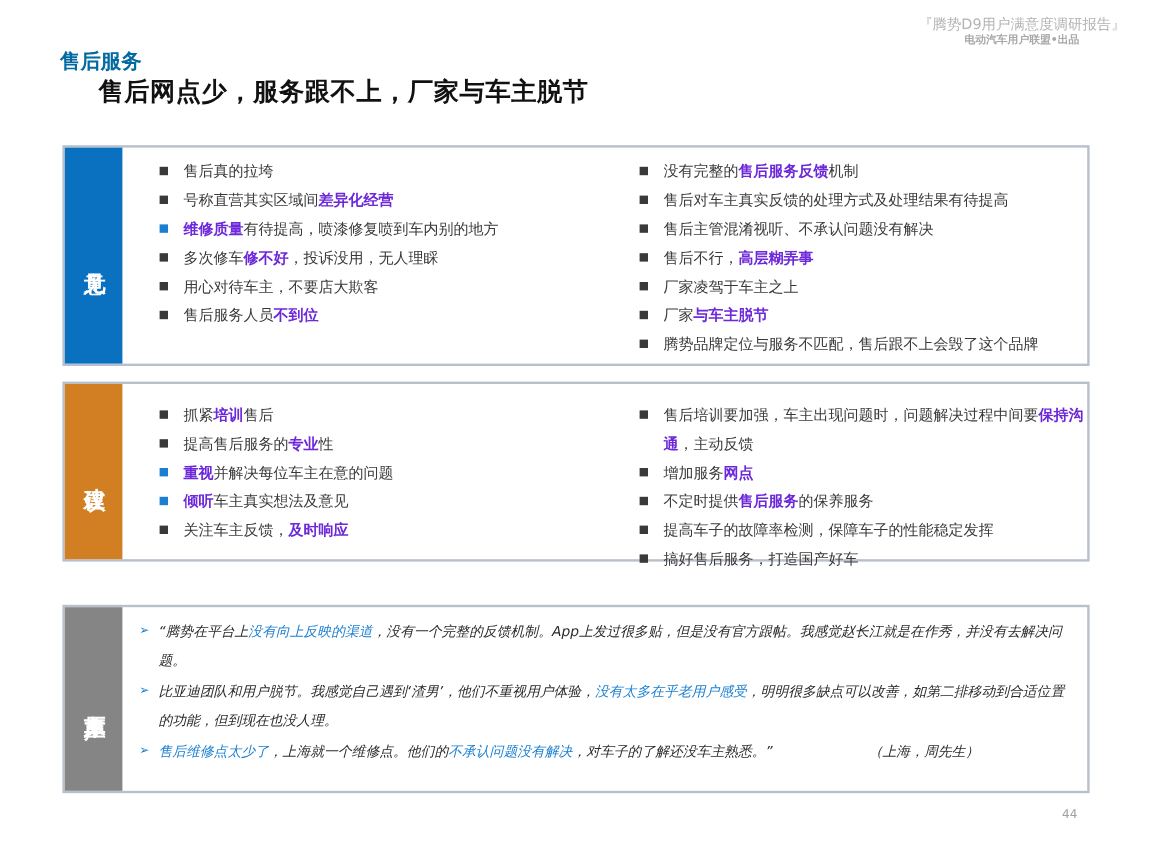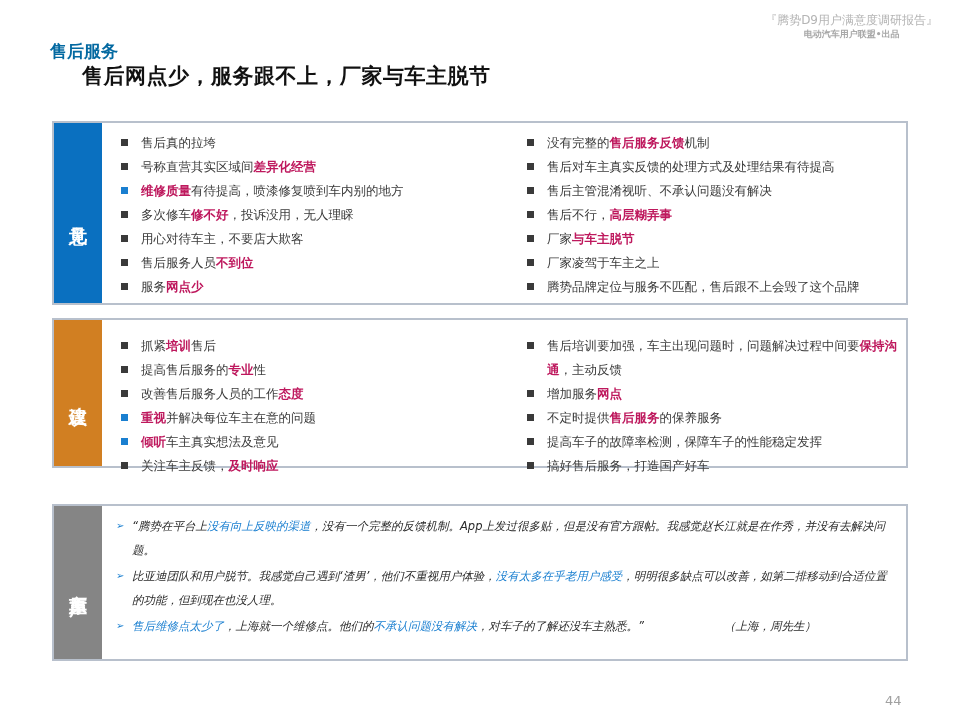--- a/index.html
+++ b/index.html
@@ -11,38 +11,38 @@
   .page-title { position: absolute; left: 50px; top: 62px; font-size: 21px; font-weight: bold; color: #111; letter-spacing: 0.5px; margin-left: 32px; }
   .panel { position: absolute; left: 52px; width: 856px; border: 2px solid #b8c0cc; background: #fff; }
   .panel .side { position: absolute; left: 0; top: 0; bottom: 0; width: 48px; display: flex; align-items: center; justify-content: center; }
   .panel .side span { color: #fff; font-weight: bold; font-size: 18px; writing-mode: vertical-rl; text-orientation: upright; letter-spacing: 1px; line-height: 20px; }
   .p1 { top: 121px; height: 184px; }
   .p1 .side { background: #0a70c0; }
   .p2 { top: 318px; height: 150px; }
   .p2 .side { background: #d17f22; }
   .p3 { top: 504px; height: 157px; }
   .p3 .side { background: #858585; }
-  .cols { position: absolute; left: 48px; right: 0; top: 0; bottom: 0; display: flex; }
+  .cols { position: absolute; left: 48px; right: 0; top: 0; bottom: 0; display: flex; padding-left: 12px; }
   .col { flex: 1; }
   .col.left { padding-left: 17px; }
   .col.right { padding-left: 25px; }
   ul.bul { list-style: none; }
   ul.bul li { position: relative; padding-left: 22px; font-size: 12.5px; line-height: 24px; color: #3a3a3a; }
   ul.bul li .sq { position: absolute; left: 2px; top: 8px; width: 7px; height: 7px; background: #3a3a3a; }
   ul.bul li .sq.blue { background: #1a7fd0; }
-  .hl { color: #be185d; font-weight: bold; }
+  .hl { color: #6d28d9; font-weight: bold; }
   .p1 .col ul { margin-top: 8px; }
   .p2 .col.left ul { margin-top: 14px; }
   .p2 .col.right ul { margin-top: 14px; }
   .quotes { position: absolute; left: 48px; right: 0; top: 0; bottom: 0; padding: 8px 12px 0 14px; }
   .quote { position: relative; padding-left: 16px; font-size: 11.5px; line-height: 24px; font-style: italic; color: #2a2a2a; margin-bottom: 2px; }
   .quote .arrow { position: absolute; left: 0; top: 0; color: #1a7fd0; font-style: normal; font-size: 10px; }
   .quote .qhl { color: #1a7fd0; }
   .quote .src { display: inline-block; margin-left: 80px; }
-  .page-num { position: absolute; left: 885px; top: 693px; font-size: 13px; color: #a0a0a0; }
+  .page-num { position: absolute; left: 885px; top: 674px; font-size: 10px; color: #a0a0a0; }
 </style>
 </head>
 <body>
 
 <div class="report-tag">
   <div class="t1">『腾势D9用户满意度调研报告』</div>
   <div class="t2">电动汽车用户联盟•出品</div>
 </div>
 
 <div class="section-label">售后服务</div>
@@ -54,47 +54,45 @@
     </div>
   <div class="cols">
     <div class="col left">
         <ul class="bul">
           <li><span class="sq"></span>售后真的拉垮</li>
           <li><span class="sq"></span>号称直营其实区域间<span class="hl">差异化经营</span></li>
           <li><span class="sq blue"></span><span class="hl">维修质量</span>有待提高，喷漆修复喷到车内别的地方</li>
           <li><span class="sq"></span>多次修车<span class="hl">修不好</span>，投诉没用，无人理睬</li>
           <li><span class="sq"></span>用心对待车主，不要店大欺客</li>
           <li><span class="sq"></span>售后服务人员<span class="hl">不到位</span></li>
-          <li><span class="sq"></span>服务<span class="hl">网点少</span></li>
         </ul>
       </div>
     <div class="col right">
         <ul class="bul">
           <li><span class="sq"></span>没有完整的<span class="hl">售后服务反馈</span>机制</li>
           <li><span class="sq"></span>售后对车主真实反馈的处理方式及处理结果有待提高</li>
           <li><span class="sq"></span>售后主管混淆视听、不承认问题没有解决</li>
           <li><span class="sq"></span>售后不行，<span class="hl">高层糊弄事</span></li>
+          <li><span class="sq"></span>厂家凌驾于车主之上</li>
           <li><span class="sq"></span>厂家<span class="hl">与车主脱节</span></li>
-          <li><span class="sq"></span>厂家凌驾于车主之上</li>
           <li><span class="sq"></span>腾势品牌定位与服务不匹配，售后跟不上会毁了这个品牌</li>
         </ul>
       </div>
   </div>
 </div>
 
 <div class="panel p2">
   <div class="side">
       <span>建议</span>
     </div>
   <div class="cols">
     <div class="col left">
         <ul class="bul">
           <li><span class="sq"></span>抓紧<span class="hl">培训</span>售后</li>
           <li><span class="sq"></span>提高售后服务的<span class="hl">专业</span>性</li>
-          <li><span class="sq"></span>改善售后服务人员的工作<span class="hl">态度</span></li>
           <li><span class="sq blue"></span><span class="hl">重视</span>并解决每位车主在意的问题</li>
           <li><span class="sq blue"></span><span class="hl">倾听</span>车主真实想法及意见</li>
           <li><span class="sq"></span>关注车主反馈，<span class="hl">及时响应</span></li>
         </ul>
       </div>
     <div class="col right">
         <ul class="bul">
           <li><span class="sq"></span>售后培训要加强，车主出现问题时，问题解决过程中间要<span class="hl">保持沟通</span>，主动反馈</li>
           <li><span class="sq"></span>增加服务<span class="hl">网点</span></li>
           <li><span class="sq"></span>不定时提供<span class="hl">售后服务</span>的保养服务</li>

